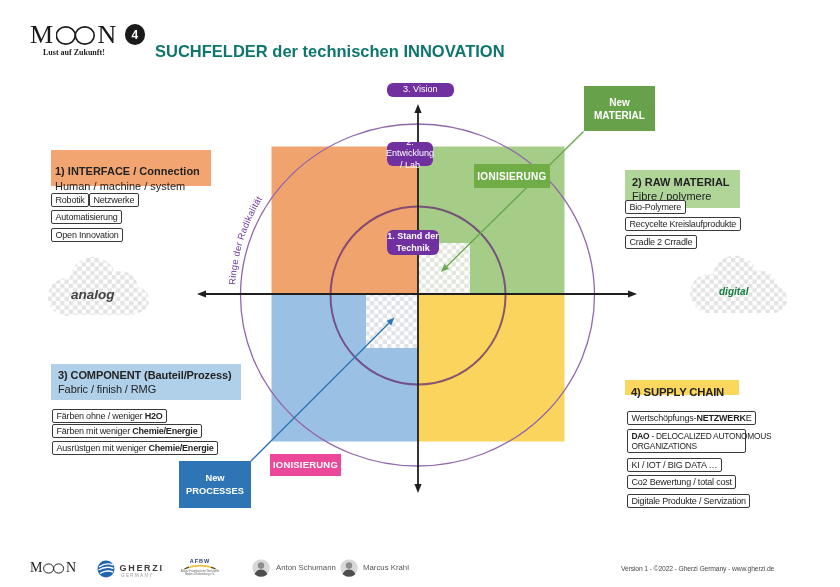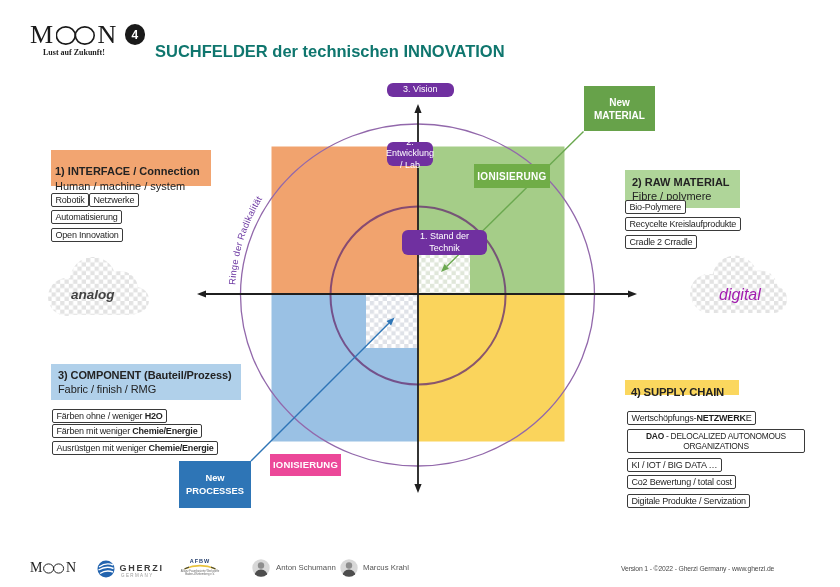--- a/index.html
+++ b/index.html
@@ -91,21 +91,21 @@
 
   <line x1="583.5" y1="131.5" x2="446.7" y2="266.4" stroke="#6aa84f" stroke-width="1.4"></line>
   <polygon points="441,272 444.5,264.1 448.9,268.7" fill="#6aa84f"></polygon>
 
   <line x1="251" y1="461" x2="388.8" y2="323.2" stroke="#2e75b6" stroke-width="1.4"></line>
   <polygon points="394.5,317.5 391.1,325.5 386.5,320.9" fill="#2e75b6"></polygon>
 </svg>
 
 <div class="pbox" style="left:387px;top:83px;width:66.5px;height:13.5px;">3. Vision</div>
 <div class="pbox" style="left:387px;top:142px;width:46px;height:24px;">2. Entwicklung<br>/ Lab</div>
-<div class="pbox" style="left:402px;top:230px;width:85px;height:25px;">1. Stand der<br>Technik</div>
+<div class="pbox" style="left:387px;top:230px;width:52px;height:25px;font-weight:bold;">1. Stand der<br>Technik</div>
 
 <div class="dkbox" style="left:474px;top:164px;width:76px;height:24px;background:#70AD47;font-size:10px;letter-spacing:0.3px;">IONISIERUNG</div>
 <div class="dkbox" style="left:584px;top:86px;width:71px;height:45px;background:#67A24A;font-size:10px;line-height:13px;">New<br>MATERIAL</div>
 <div class="dkbox" style="left:179px;top:461px;width:72px;height:47px;background:#2E75B6;font-size:9.3px;line-height:13px;">New<br>PROCESSES</div>
 <div class="dkbox" style="left:270px;top:454px;width:71px;height:21.5px;background:#ec4899;font-size:9.5px;letter-spacing:0.2px;">IONISIERUNG</div>
 
 <div class="hdr" style="left:51px;top:150px;width:160px;height:35.5px;background:#F2A571;font-size:11px;line-height:14.5px;padding:14px 0 0 4px;box-sizing:border-box;">
   <b>1) INTERFACE / Connection</b>Human / machine / system</div>
 <div class="hdr" style="left:625px;top:150px;width:114.5px;height:38px;background:#AFD599;font-size:11px;line-height:14.5px;padding:4.5px 0 0 7px;box-sizing:border-box;margin-top:20px;">
   <b>2) RAW MATERIAL</b>Fibre / polymere</div>
@@ -122,27 +122,27 @@
 
 <div class="chip" style="left:625px;top:200px;">Bio-Polymere</div>
 <div class="chip" style="left:625px;top:216.5px;">Recycelte Kreislaufprodukte</div>
 <div class="chip" style="left:625px;top:235px;">Cradle 2 Crradle</div>
 
 <div class="chip" style="left:52px;top:409px;">Färben ohne / weniger <b>H2O</b></div>
 <div class="chip" style="left:52px;top:424px;">Färben mit weniger <b>Chemie/Energie</b></div>
 <div class="chip" style="left:52px;top:441px;">Ausrüstgen mit weniger <b>Chemie/Energie</b></div>
 
 <div class="chip" style="left:627px;top:410.5px;">Wertschöpfungs-<b>NETZWERK</b>E</div>
-<div class="chip" style="left:627px;top:428.5px;width:178px;box-sizing:border-box;line-height:10px;font-size:8.4px;letter-spacing:-0.25px;text-align:center;"><b>DAO</b> - DELOCALIZED AUTONOMOUS<br>ORGANIZATIONS</div>
+<div class="chip" style="left:627px;top:428.5px;width:119px;box-sizing:border-box;line-height:10px;font-size:8.4px;letter-spacing:-0.25px;"><b>DAO</b> - DELOCALIZED AUTONOMOUS<br>ORGANIZATIONS</div>
 <div class="chip" style="left:627px;top:457.5px;">KI / IOT / BIG DATA …</div>
 <div class="chip" style="left:627px;top:474.5px;">Co2 Bewertung / total cost</div>
 <div class="chip" style="left:627px;top:493.5px;">Digitale Produkte / Servization</div>
 
 <div class="abs" style="left:71px;top:287px;font-size:13.5px;font-style:italic;font-weight:bold;color:#424242;">analog</div>
-<div class="abs" style="left:719px;top:286px;font-size:16px;font-style:italic;font-weight:normal;color:#a21caf;">digital</div>
+<div class="abs" style="left:719px;top:286px;font-size:10px;font-style:italic;font-weight:bold;color:#15803d;">digital</div>
 
 <div class="abs" style="left:30px;top:560px;width:50px;height:14px;">
   <span style="position:absolute;left:0;top:0;font-family:'Liberation Serif',serif;font-size:14px;color:#222;">M</span>
   <svg class="abs" style="left:13px;top:3px;" width="22" height="11" viewBox="0 0 22 11">
     <ellipse cx="5.6" cy="5.5" rx="5" ry="4.6" fill="none" stroke="#222" stroke-width="1"></ellipse>
     <ellipse cx="15.6" cy="5.5" rx="5" ry="4.6" fill="none" stroke="#222" stroke-width="1"></ellipse>
   </svg>
   <span style="position:absolute;left:36px;top:0;font-family:'Liberation Serif',serif;font-size:14px;color:#222;">N</span>
 </div>
 

